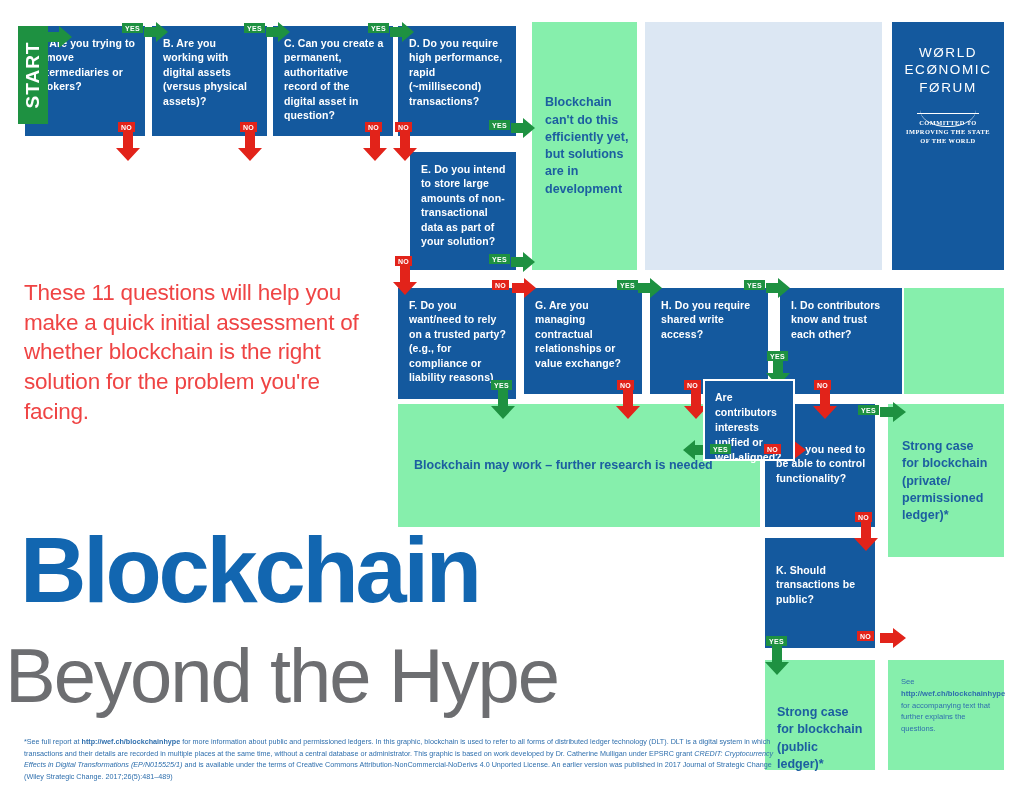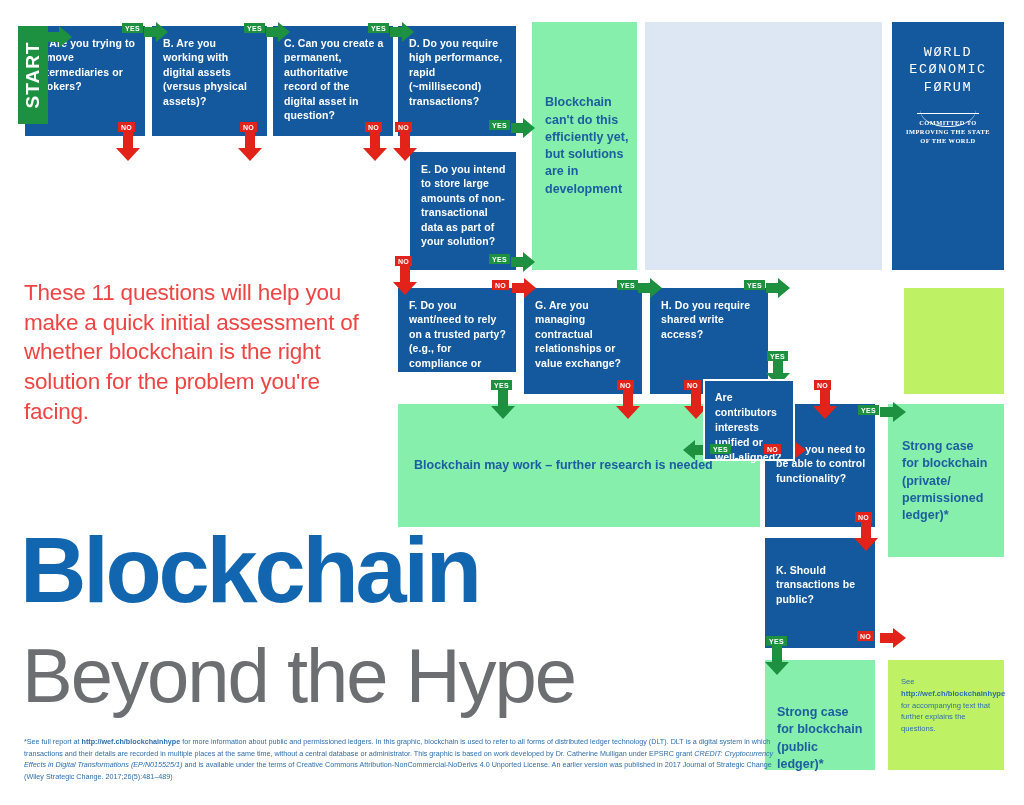--- a/index.html
+++ b/index.html
@@ -10,21 +10,21 @@
   }
   #stage{position:relative;width:1024px;height:805px;}
 
   
   .box{position:absolute;box-sizing:border-box;}
   .qbox{background:#14599e;color:#ffffff;padding:10px 9px 8px 11px;
         font-size:10.5px;line-height:1.38;font-weight:600;letter-spacing:.1px;}
   .lightbox{background:#86efac;color:#1c5ea0;padding:14px 16px;
         font-size:12.5px;line-height:1.38;font-weight:600;}
   .paleblock{background:#dce7f3;}
-  .greyblock{background:#bef264;}
+  .greyblock{background:#86efac;}
   .wefblock{background:#14599e;}
 
   
   .innerbox{position:absolute;background:#14599e;color:#fff;border:2px solid #ffffff;
             box-sizing:border-box;padding:9px 9px 6px 10px;font-size:10.5px;
             line-height:1.42;font-weight:600;z-index:6;}
 
   
   .startbar{position:absolute;background:#1e9141;color:#fff;display:flex;
             align-items:center;justify-content:center;}
@@ -50,21 +50,21 @@
          line-height:.96;letter-spacing:-2px;}
 
   
   .footnote{position:absolute;color:#2f6fad;font-size:7.2px;line-height:1.62;
          font-weight:400;text-align:left;}
   .footnote b{font-weight:700;}
   .footnote i{font-style:italic;}
 
   
   .wef-logo{position:absolute;left:0;right:0;top:22px;text-align:center;color:#fff;}
-  .wef-logo .l1{font-size:13.5px;letter-spacing:1.6px;font-weight:500;line-height:1.28;font-family:Liberation Mono, monospace;}
+  .wef-logo .l1{font-size:13.5px;letter-spacing:1.6px;font-weight:500;line-height:1.28;}
   .wef-rule{width:62px;height:1px;background:#ffffff;margin:17px auto 4px auto;}
   .wef-logo .l2{font-size:6.4px;letter-spacing:.45px;line-height:1.45;
         font-family:"Liberation Serif","DejaVu Serif",serif;font-weight:700;}
   .wef-swoosh{position:absolute;left:50%;transform:translateX(-50%);top:66px;
         width:56px;height:16px;border-bottom:1.4px solid #fff;
         border-radius:0 0 48% 48%/0 0 100% 100%;}
 
   
   .infonote{position:absolute;color:#2f6fad;font-size:7.6px;line-height:1.55;}
   .infonote b{font-weight:700;}
@@ -107,32 +107,35 @@
       <div class="l1">ECØNOMIC</div>
       <div class="l1">FØRUM</div>
       <div class="wef-swoosh"></div>
       <div class="wef-rule"></div>
       <div class="l2">COMMITTED TO</div>
       <div class="l2">IMPROVING THE STATE</div>
       <div class="l2">OF THE WORLD</div>
     </div>
   </div>
 
-  <div class="box qbox" style="left:398px;top:288px;width:118px;height:84px;">
+  <div class="box qbox" style="left:398px;top:288px;width:118px;height:111px;">
     <span>F. Do you want/need to rely on a trusted party? (e.g., for compliance or liability reasons)</span>
   </div>
 
   <div class="box qbox" style="left:524px;top:288px;width:118px;height:106px;">
     <span>G. Are you managing contractual relationships or value exchange?</span>
   </div>
 
   <div class="box qbox" style="left:650px;top:288px;width:118px;height:106px;">
     <span>H. Do you require shared write access?</span>
   </div>
 
+  <div class="box qbox" style="left:780px;top:288px;width:122px;height:106px;">
+    <span>I. Do contributors know and trust each other?</span>
+  </div>
 
   <div class="box greyblock" style="left:904px;top:288px;width:100px;height:106px;"></div>
 
   <div class="box lightbox" style="left:398px;top:404px;width:362px;height:123px;display:flex;align-items:center;">
     <span>Blockchain may work – further research is needed</span>
   </div>
 
   <div class="box qbox" style="left:765px;top:404px;width:110px;height:123px;padding-top:38px;">
     <span>J. Do you need to be able to control functionality?</span>
   </div>
@@ -332,19 +335,19 @@
   <div class="arrow" style="left:880px;top:628px;">
     <svg width="26" height="26">
         <path d="M0 5 h13 V0 l13 10 -13 10 v-5 H0 z" fill="#e2231a"></path>
       </svg>
   </div>
   <div class="chip no" style="left:857px;top:631px;">NO</div>
 
   <div class="intro" style="left:24px;top:278px;width:356px;">These 11 questions will help you make a quick initial assessment of whether blockchain is the right solution for the problem you're facing.</div>
 
   <div class="title-main" style="left:20px;top:527px;">Blockchain</div>
-  <div class="title-sub" style="left:22px;top:640px;">Beyond the Hype</div>
+  <div class="title-sub" style="left:5px;top:640px;">Beyond the Hype</div>
 
   <div class="footnote" style="left:24px;top:736px;width:750px;">
     <span>*See full report at </span><b>http://wef.ch/blockchainhype</b><span> for more information about public and permissioned ledgers. In this graphic, blockchain is used to refer to all forms of distributed ledger technology (DLT). DLT is a digital system in which transactions and their details are recorded in multiple places at the same time, without a central database or administrator. This graphic is based on work developed by Dr. Catherine Mulligan under EPSRC grant </span><i>CREDIT: Cryptocurrency Effects in Digital Transformations (EP/N015525/1)</i><span> and is available under the terms of Creative Commons Attribution-NonCommercial-NoDerivs 4.0 Unported License. An earlier version was published in 2017 Journal of Strategic Change (Wiley Strategic Change. 2017;26(5):481–489)</span>
   </div>
 
 </div>
 
 </body></html>

